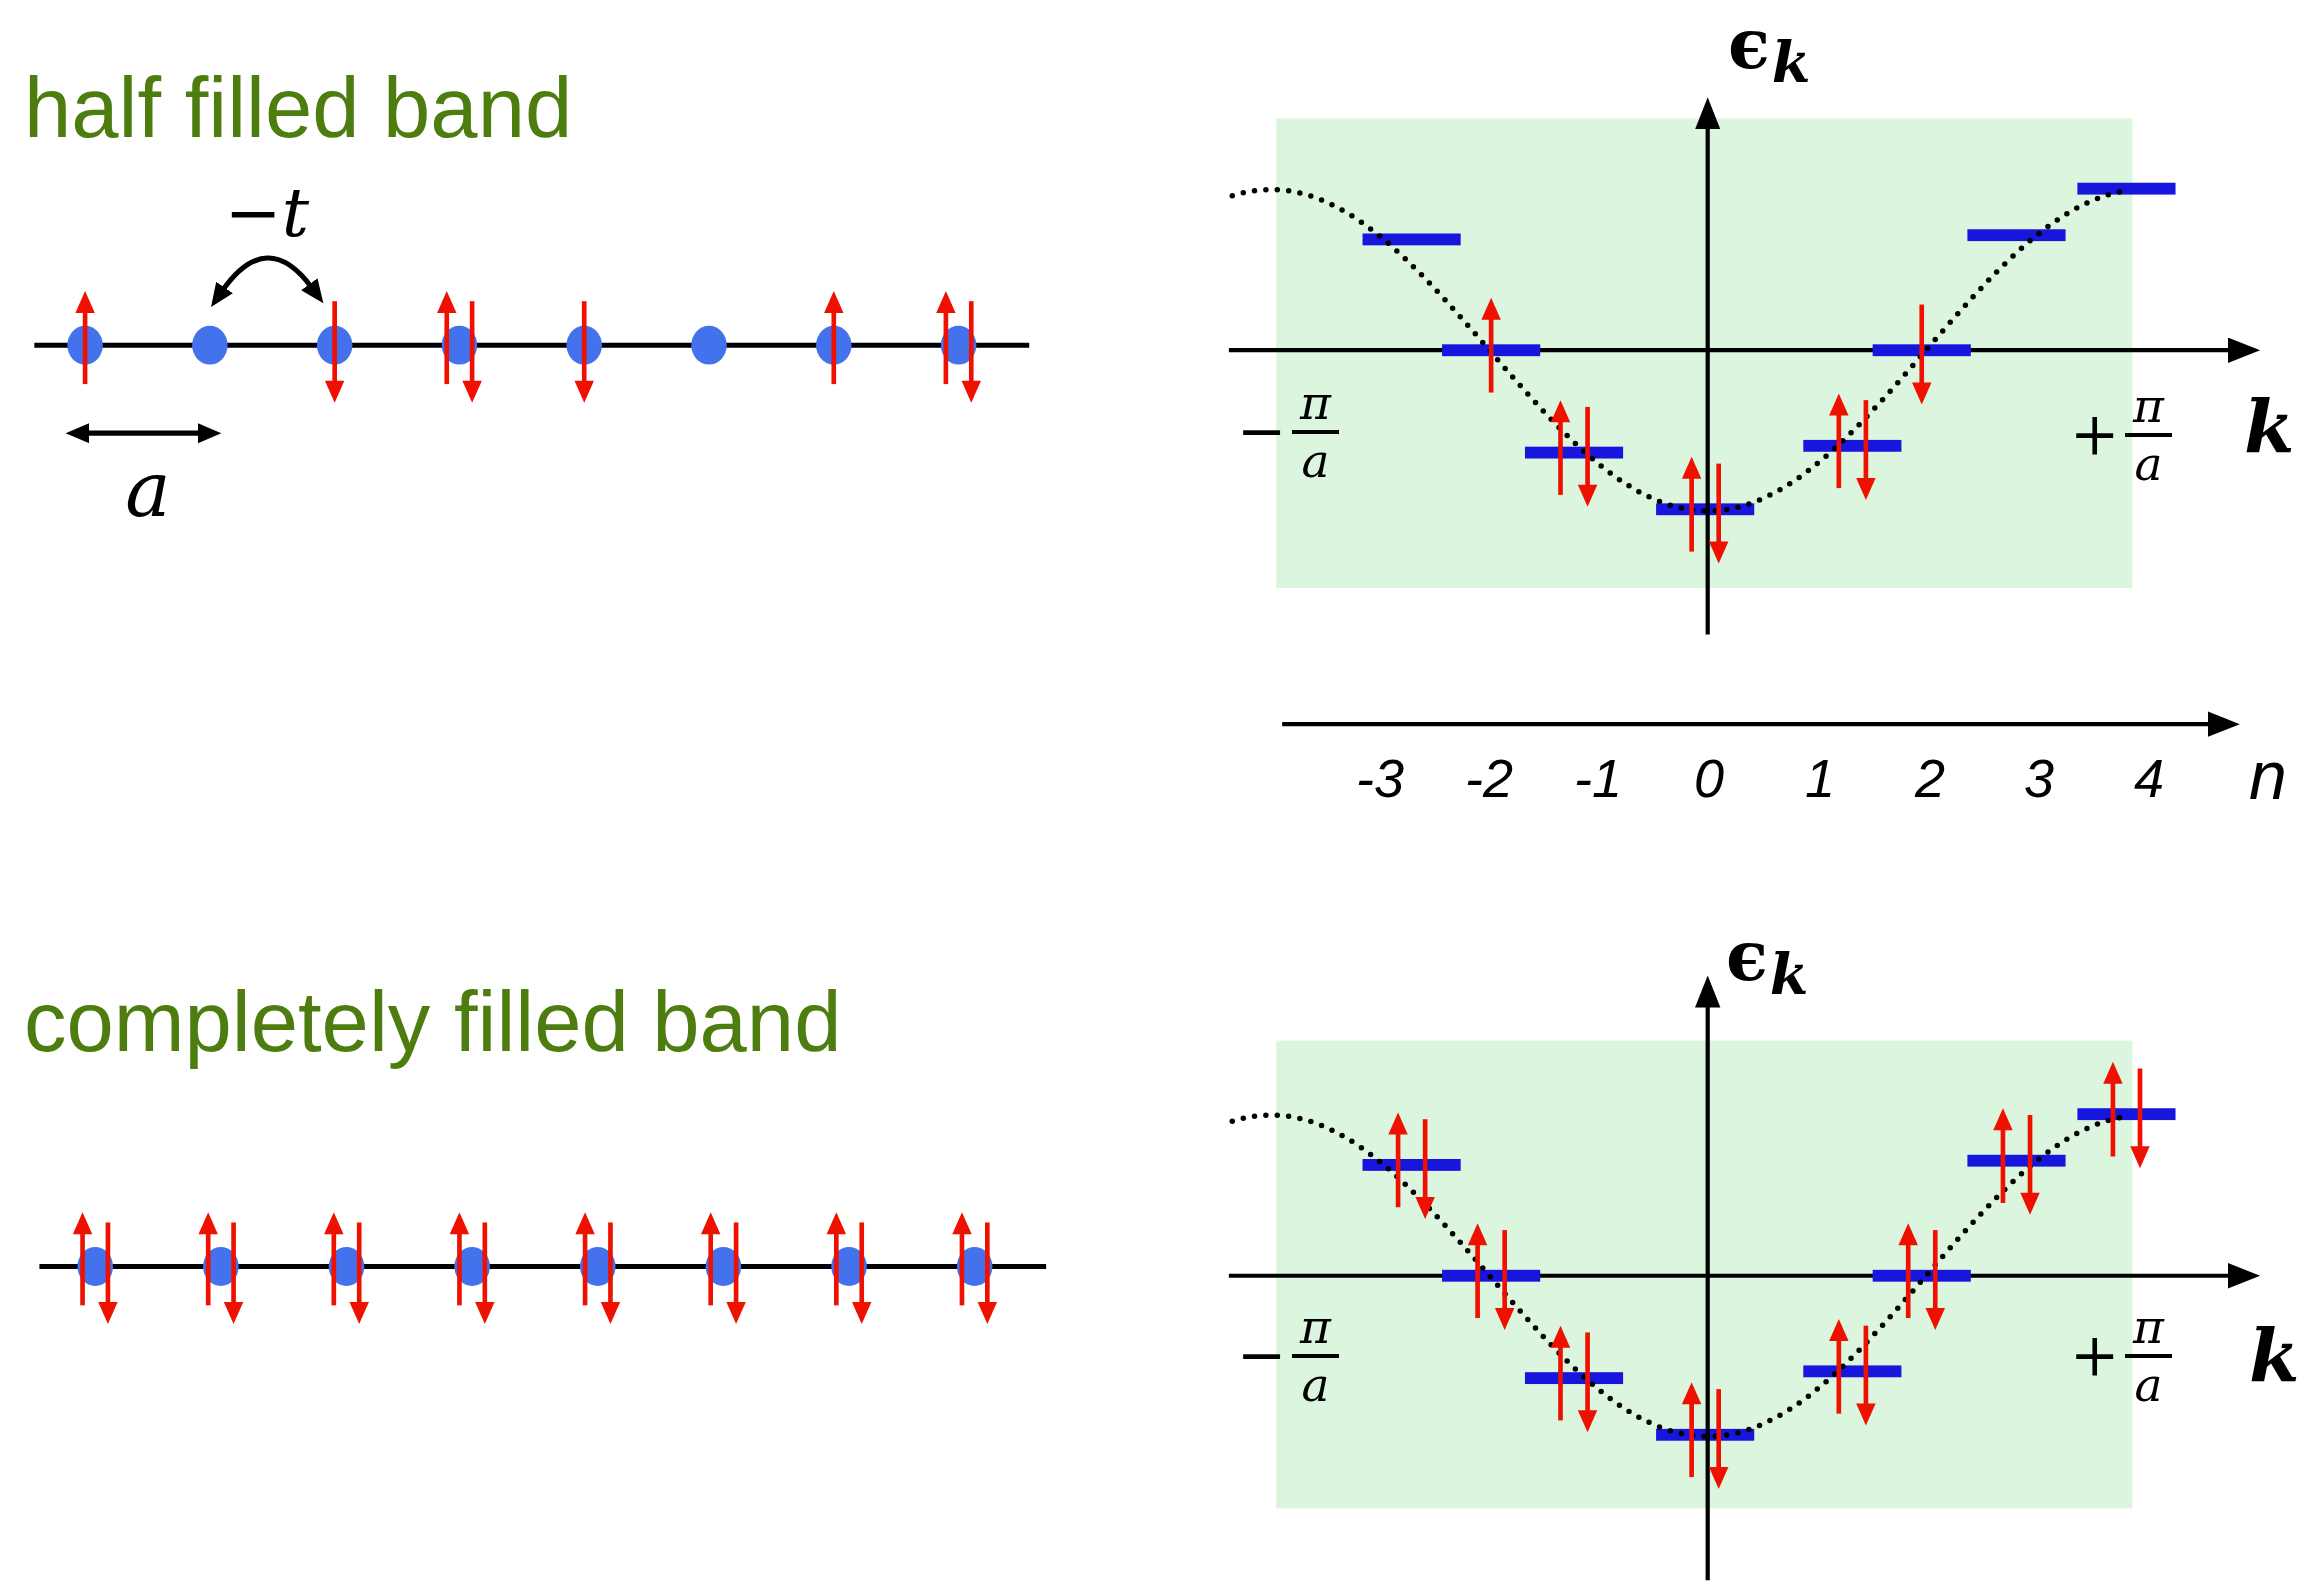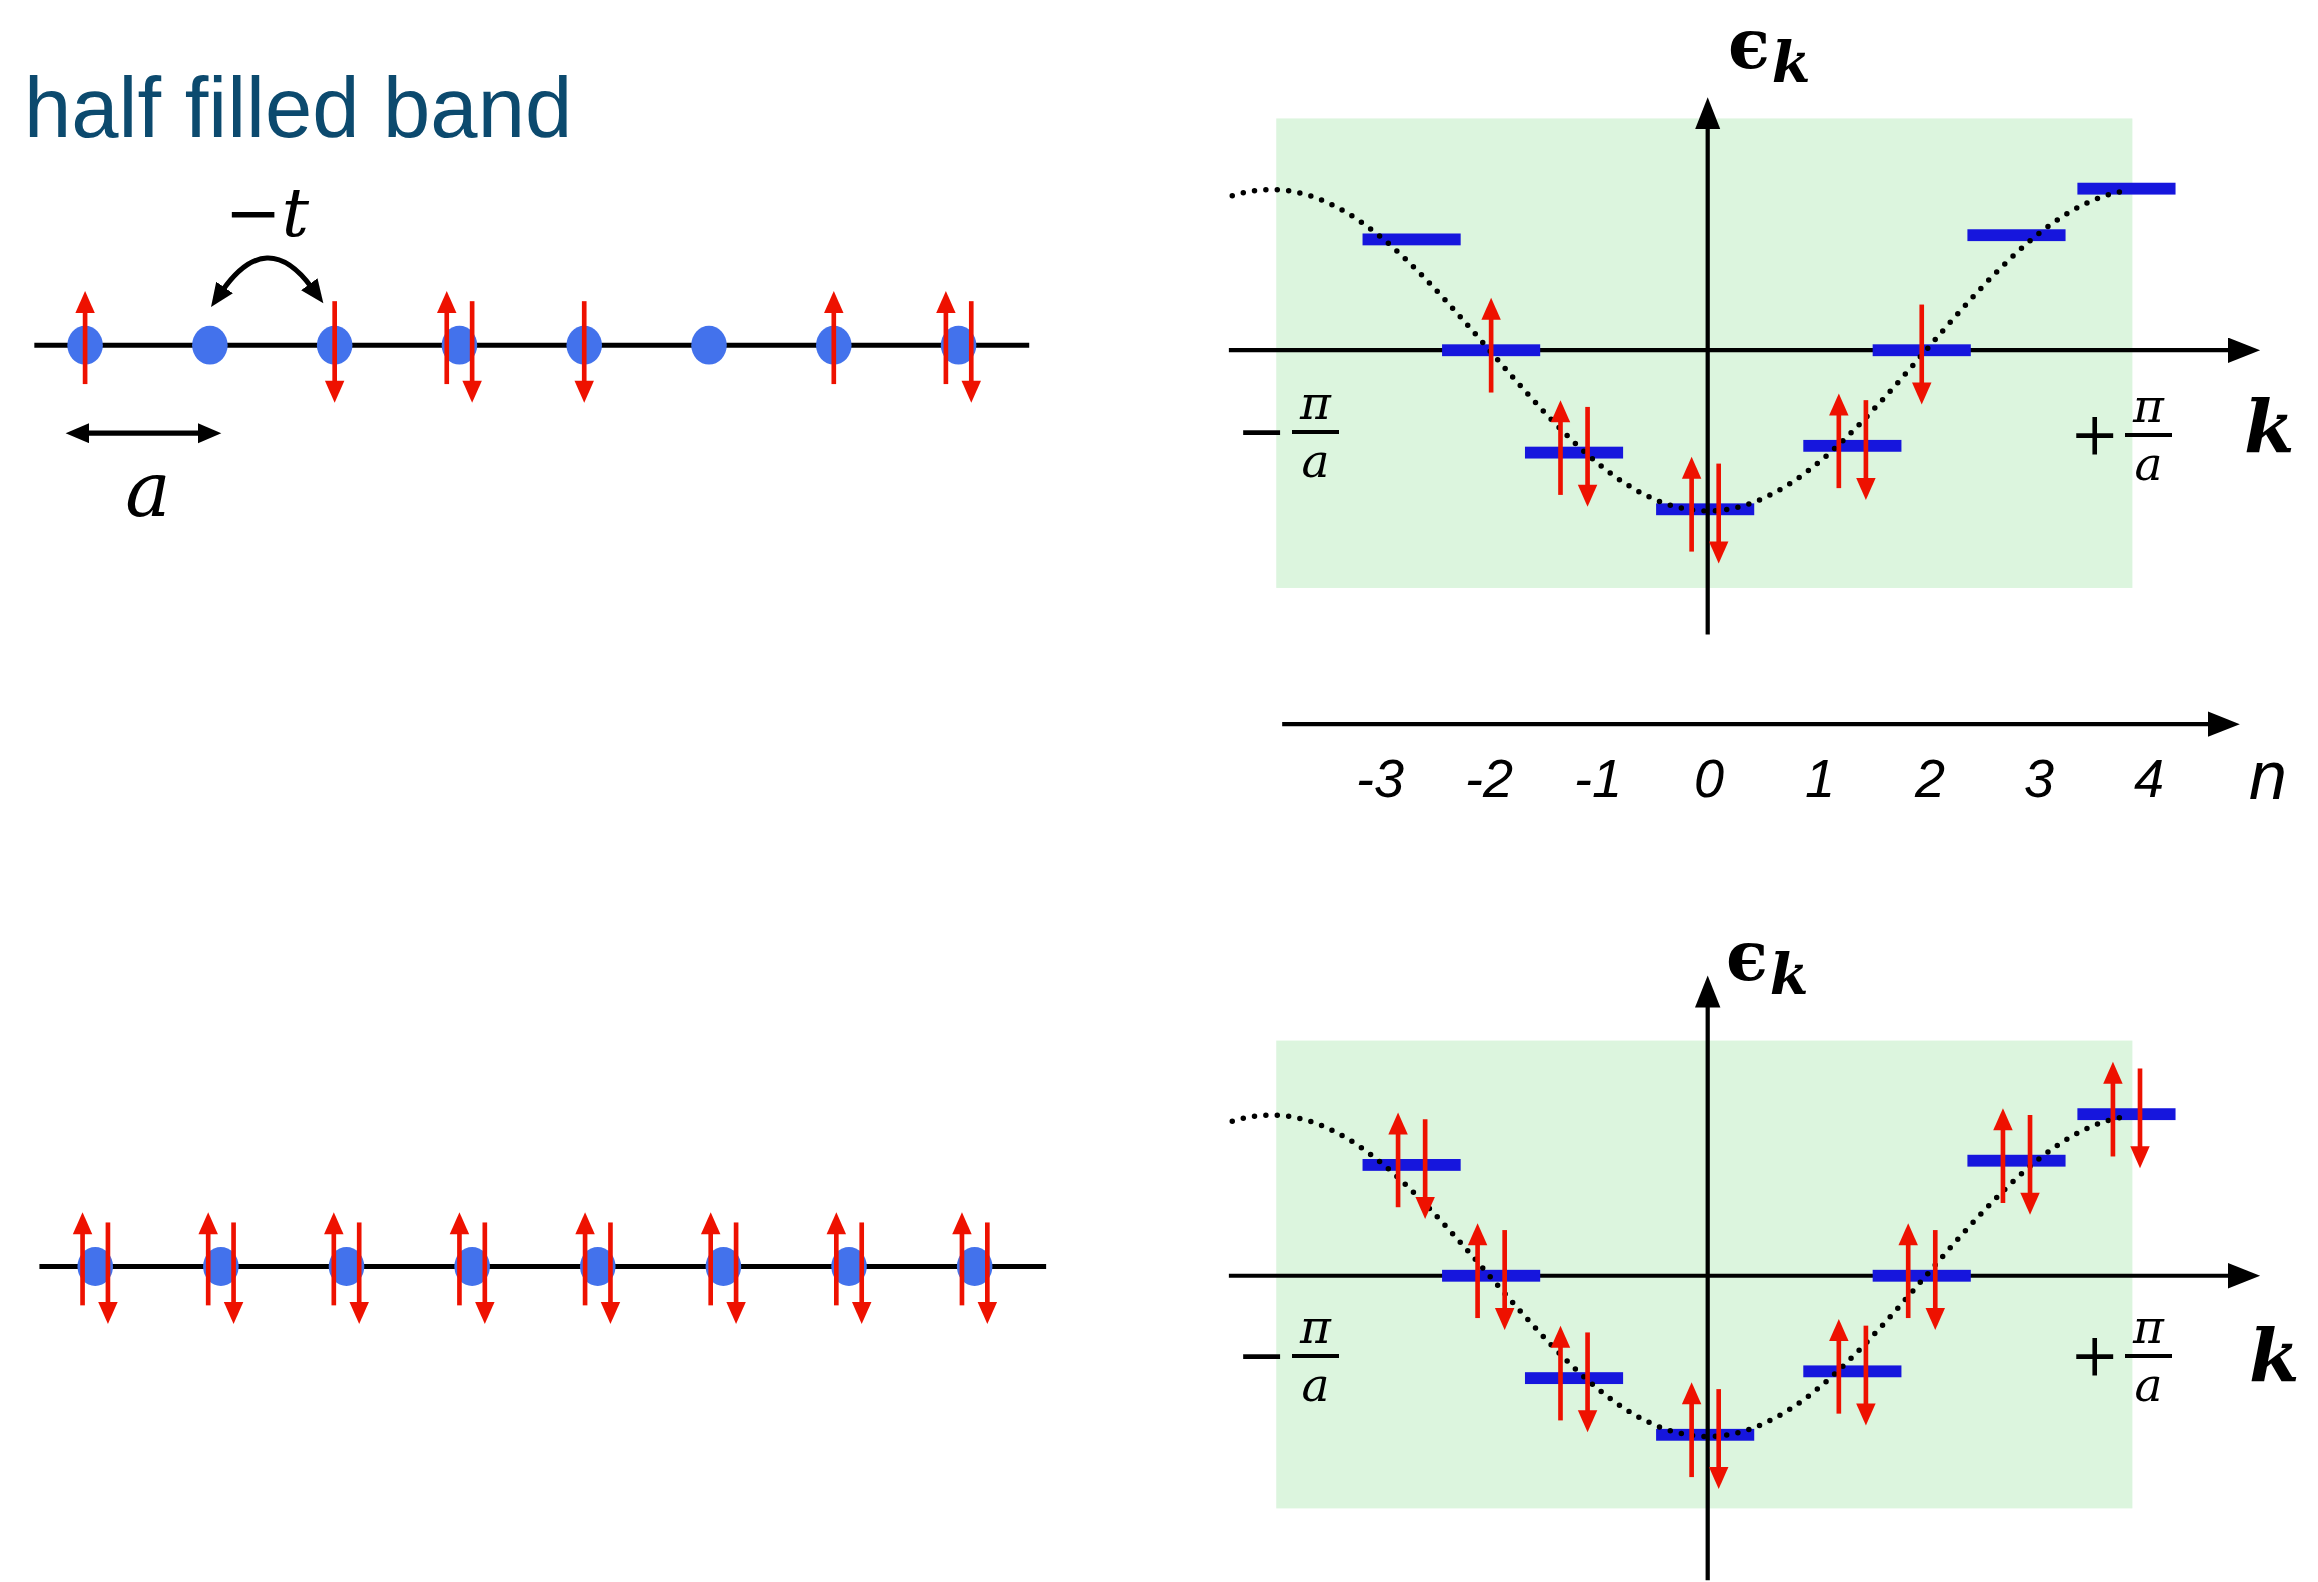--- a/index.html
+++ b/index.html
@@ -1,20 +1,20 @@
 <!DOCTYPE html>
 <html style="font-size:13.5px"><head>
 <meta charset="utf-8">
 <style>
   html,body{margin:0;padding:0;background:#fff}
   #canvas{position:relative;width:2319px;height:1582px;background:#fff;overflow:hidden;
           font-family:"Liberation Sans",sans-serif;color:#000}
   #fig{position:absolute;left:0;top:0}
   .lbl{position:absolute;white-space:nowrap}
-  .title{font-size:85px;line-height:1.1;color:#0c4a6e}
+  .title{font-size:85px;line-height:1.1;color:#4d7c0f}
   .math{font-family:"DejaVu Serif","Liberation Serif",serif;font-style:italic}
   .hop{font-size:68px;text-align:center;width:110px}
   .aLbl{font-size:76px;text-align:center;width:76px}
   .epsLbl{display:flex;align-items:flex-start;font-family:"DejaVu Serif","Liberation Serif",serif}
   .eps{font-size:69px;font-weight:700;line-height:1}
   .esub{font-size:56px;font-weight:700;font-style:italic;line-height:1;margin-top:25.4px;margin-left:1.7px}
   .kLbl{font-family:"DejaVu Serif","Liberation Serif",serif;font-style:italic;font-weight:700;font-size:73px;line-height:1}
   .pi{display:flex;align-items:center;font-family:"DejaVu Serif","Liberation Serif",serif;font-size:47px;line-height:1.05}
   .pi .sign{font-size:59px;font-weight:400;margin-right:5.1px}
   .pi .fr{display:inline-flex;flex-direction:column;align-items:center}
@@ -189,20 +189,21 @@
           <polygon points="2399,1436 2387.5,1410 2410.5,1410" fill="#ee1100"></polygon>
           <line x1="2497" y1="1367" x2="2497" y2="1277" stroke="#ee1100" stroke-width="5.5"></line>
           <polygon points="2497,1255 2485.5,1281 2508.5,1281" fill="#ee1100"></polygon>
           <line x1="2529" y1="1263" x2="2529" y2="1359" stroke="#ee1100" stroke-width="5.5"></line>
           <polygon points="2529,1381 2517.5,1355 2540.5,1355" fill="#ee1100"></polygon>
         </g>
       </g>
   </svg>
 
   <div class="lbl title" style="left:24px;top:61px">half filled band</div>
+  <div class="lbl title" style="left:24px;top:975px">completely filled band</div>
 
   <div class="lbl math hop" style="left:212px;top:173px">−t</div>
   <div class="lbl math aLbl" style="left:110px;top:445px">a</div>
 
   <div class="lbl epsLbl" style="left:1728px;top:8.5px">
     <span class="eps">ϵ</span>
     <span class="esub">k</span>
   </div>
   <div class="lbl kLbl" style="left:2244px;top:391px">k</div>
   <div class="lbl pi" style="left:1237px;top:376px">

